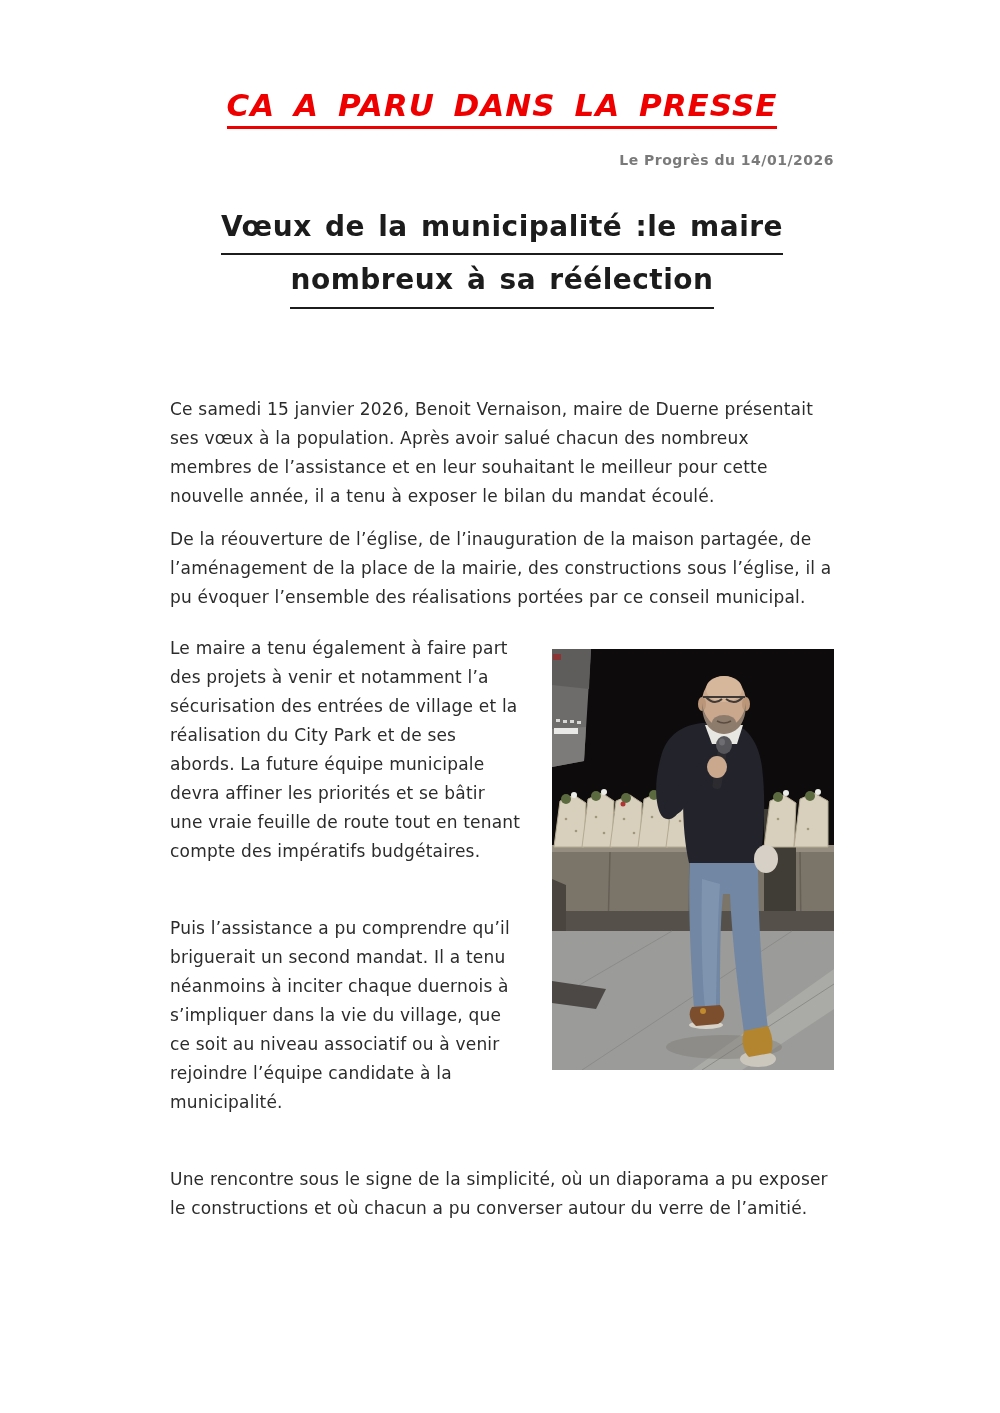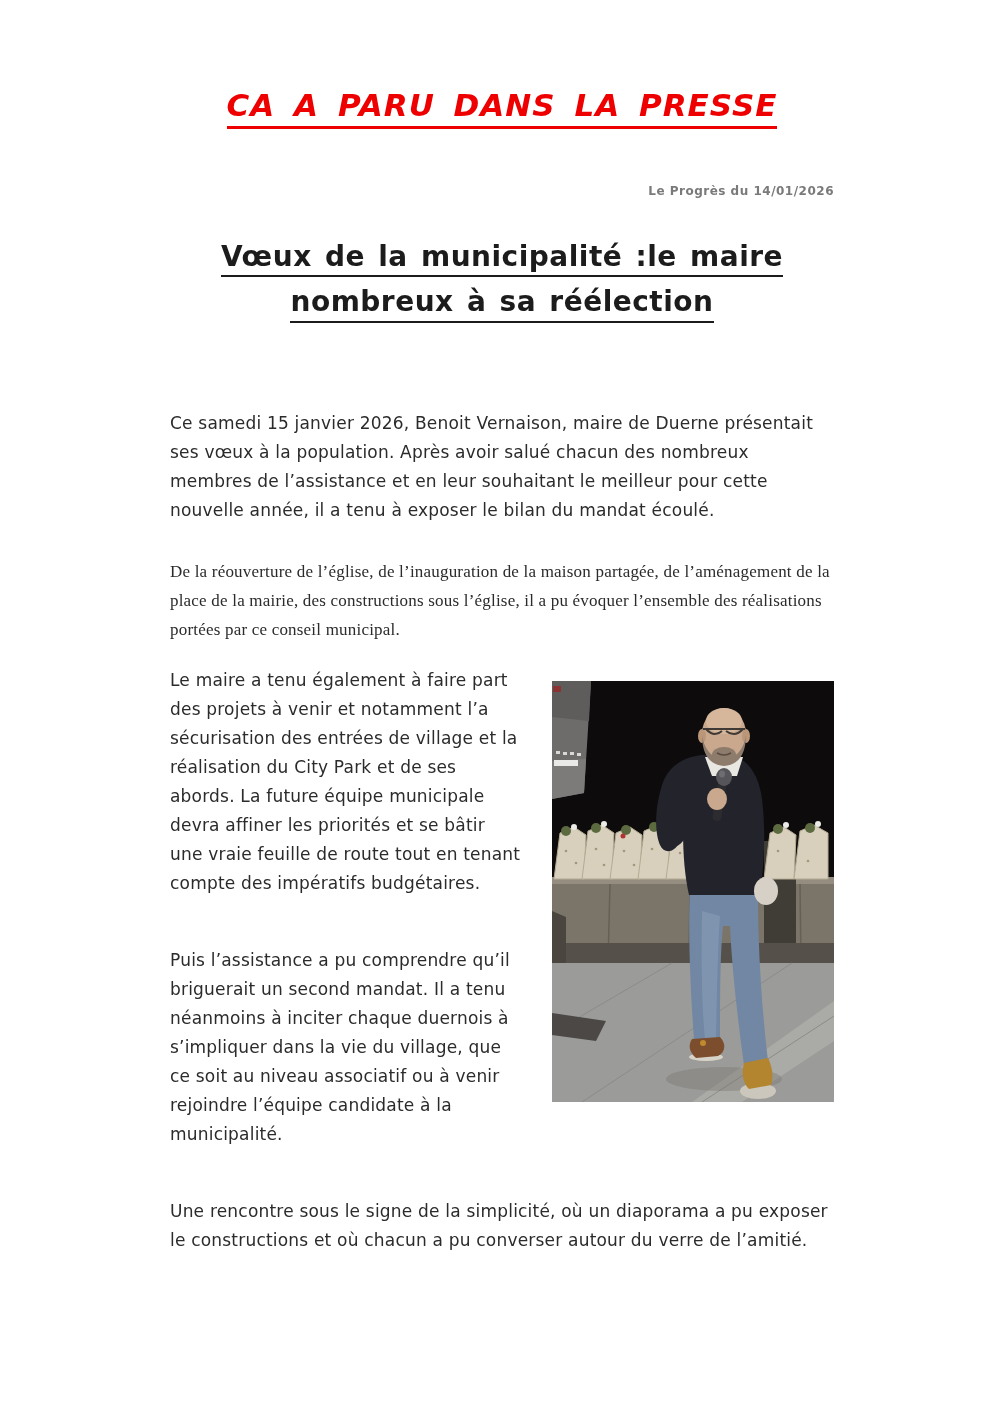--- a/index.html
+++ b/index.html
@@ -24,52 +24,52 @@
     font-style:italic;
     color:#ee0000;
     letter-spacing:1px;
     word-spacing:7px;
   }
   h1.doc-title .u{
     border-bottom:3px solid #ee0000;
     padding-bottom:3px;
   }
   .byline{
-    margin-top:60px;
+    margin-top:28px;
     text-align:right;
-    font-size:12px;
+    font-size:14px;
     font-weight:bold;
     color:#7a7a7a;
     letter-spacing:0.5px;
   }
   h2.headline{
     margin:42px 0 0 0;
     text-align:center;
     font-weight:bold;
     font-size:28px;
     color:#1c1c1c;
     letter-spacing:0.5px;
     word-spacing:3px;
   }
   h2.headline .u2{
     display:inline-block;
     line-height:1.2;
     border-bottom:2px solid #1c1c1c;
-    padding-bottom:2px;
+    padding-bottom:10px;
     margin-bottom:8px;
   }
   p.body{
     font-size:17px;
     line-height:29px;
     letter-spacing:0.2px;
     margin:0;
     color:#2b2b2b;
   }
   p.p1{margin-top:78px;}
-  p.p2{margin-top:32px;font-family:Liberation Serif, serif;}
+  p.p2{margin-top:14px;}
   .wrapzone{margin:0;}
   .wrapzone::after{content:"";display:block;clear:both;}
   .photo{
     float:right;
     width:282px;
     height:421px;
     margin:15px 0 0 30px;
     background:#0d0b0c;
     overflow:hidden;
   }

